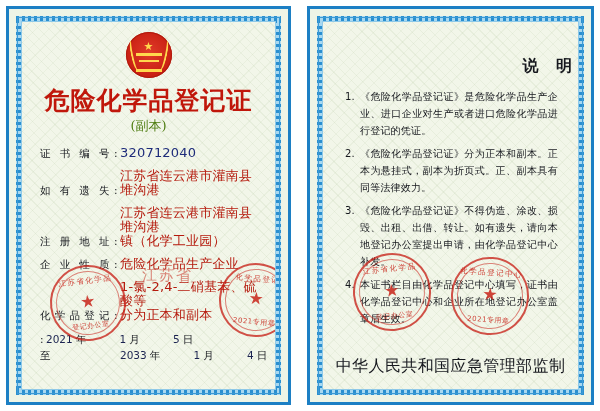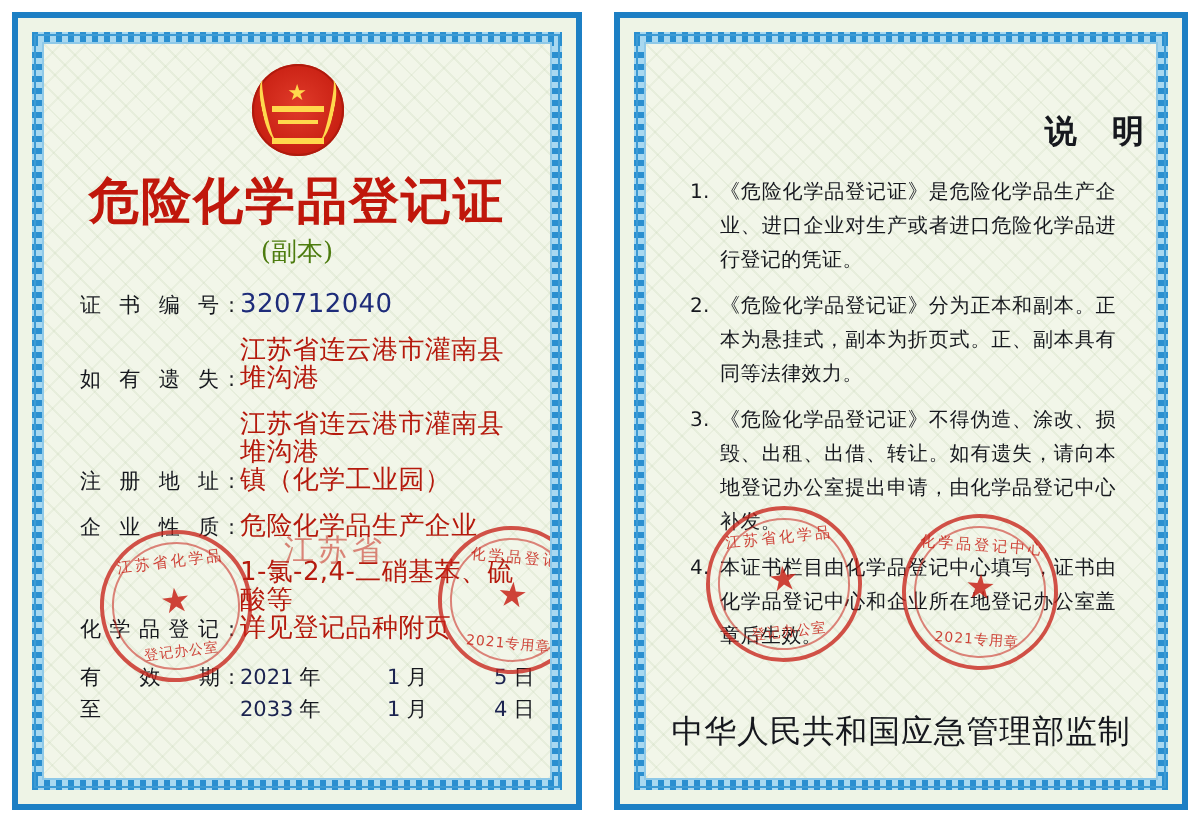--- a/index.html
+++ b/index.html
@@ -374,29 +374,28 @@
           <div class="field-label">企业性质</div>
           <div class="field-colon">:</div>
           <div class="field-value red">危险化学品生产企业</div>
         </div>
 
         <div class="field-row">
           <div class="field-label">化学品登记</div>
           <div class="field-colon">:</div>
           <div class="field-value red">
             <span>1-氯-2,4-二硝基苯、硫酸等</span>
-            <span class="line2">详见登记品种附页</span>
+            <span class="line2">分为正本和副本</span>
           </div>
         </div>
 
       </div>
 
       <div class="validity">
         <div class="v-row">
-          <div class="v-label">有 效 期</div>
           <div class="v-colon">:</div>
           <div class="v-date">
             <span class="v-num">2021</span>
             <span class="v-unit">年</span>
             <span class="v-num">1</span>
             <span class="v-unit">月</span>
             <span class="v-num">5</span>
             <span class="v-unit last">日</span>
           </div>
         </div>

